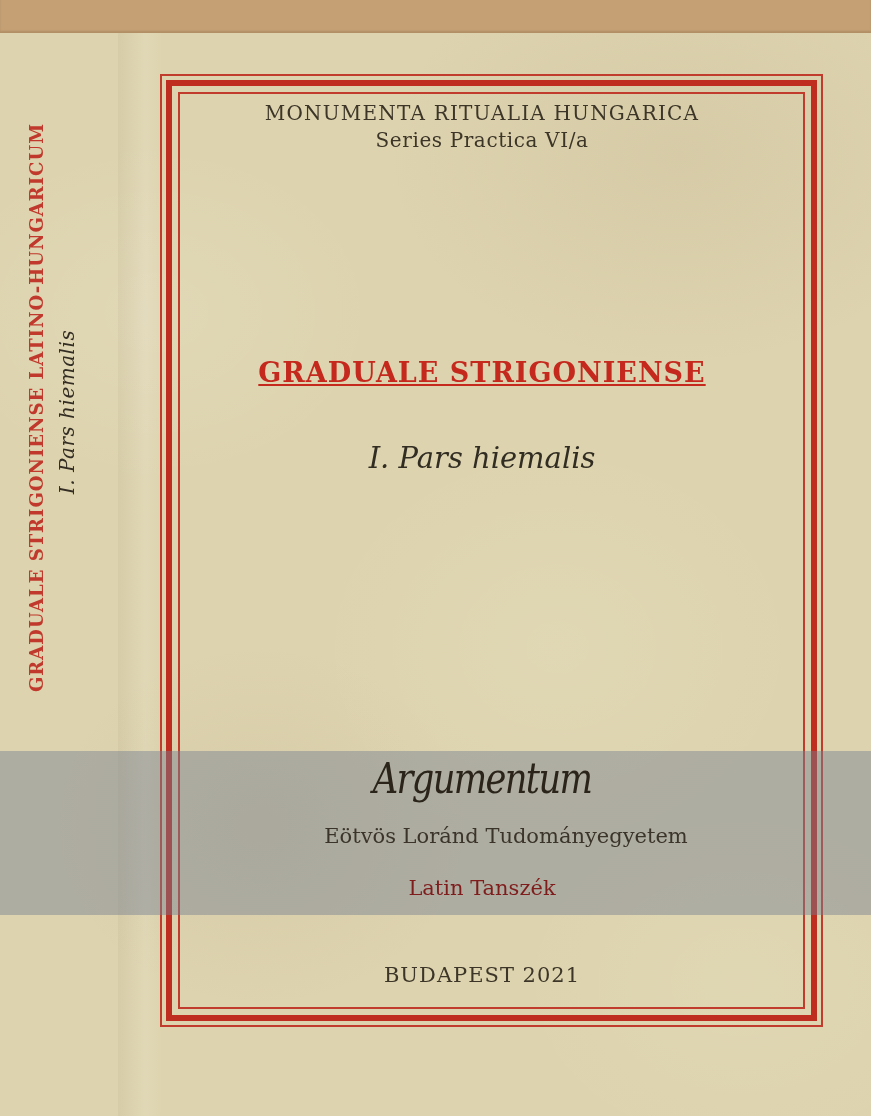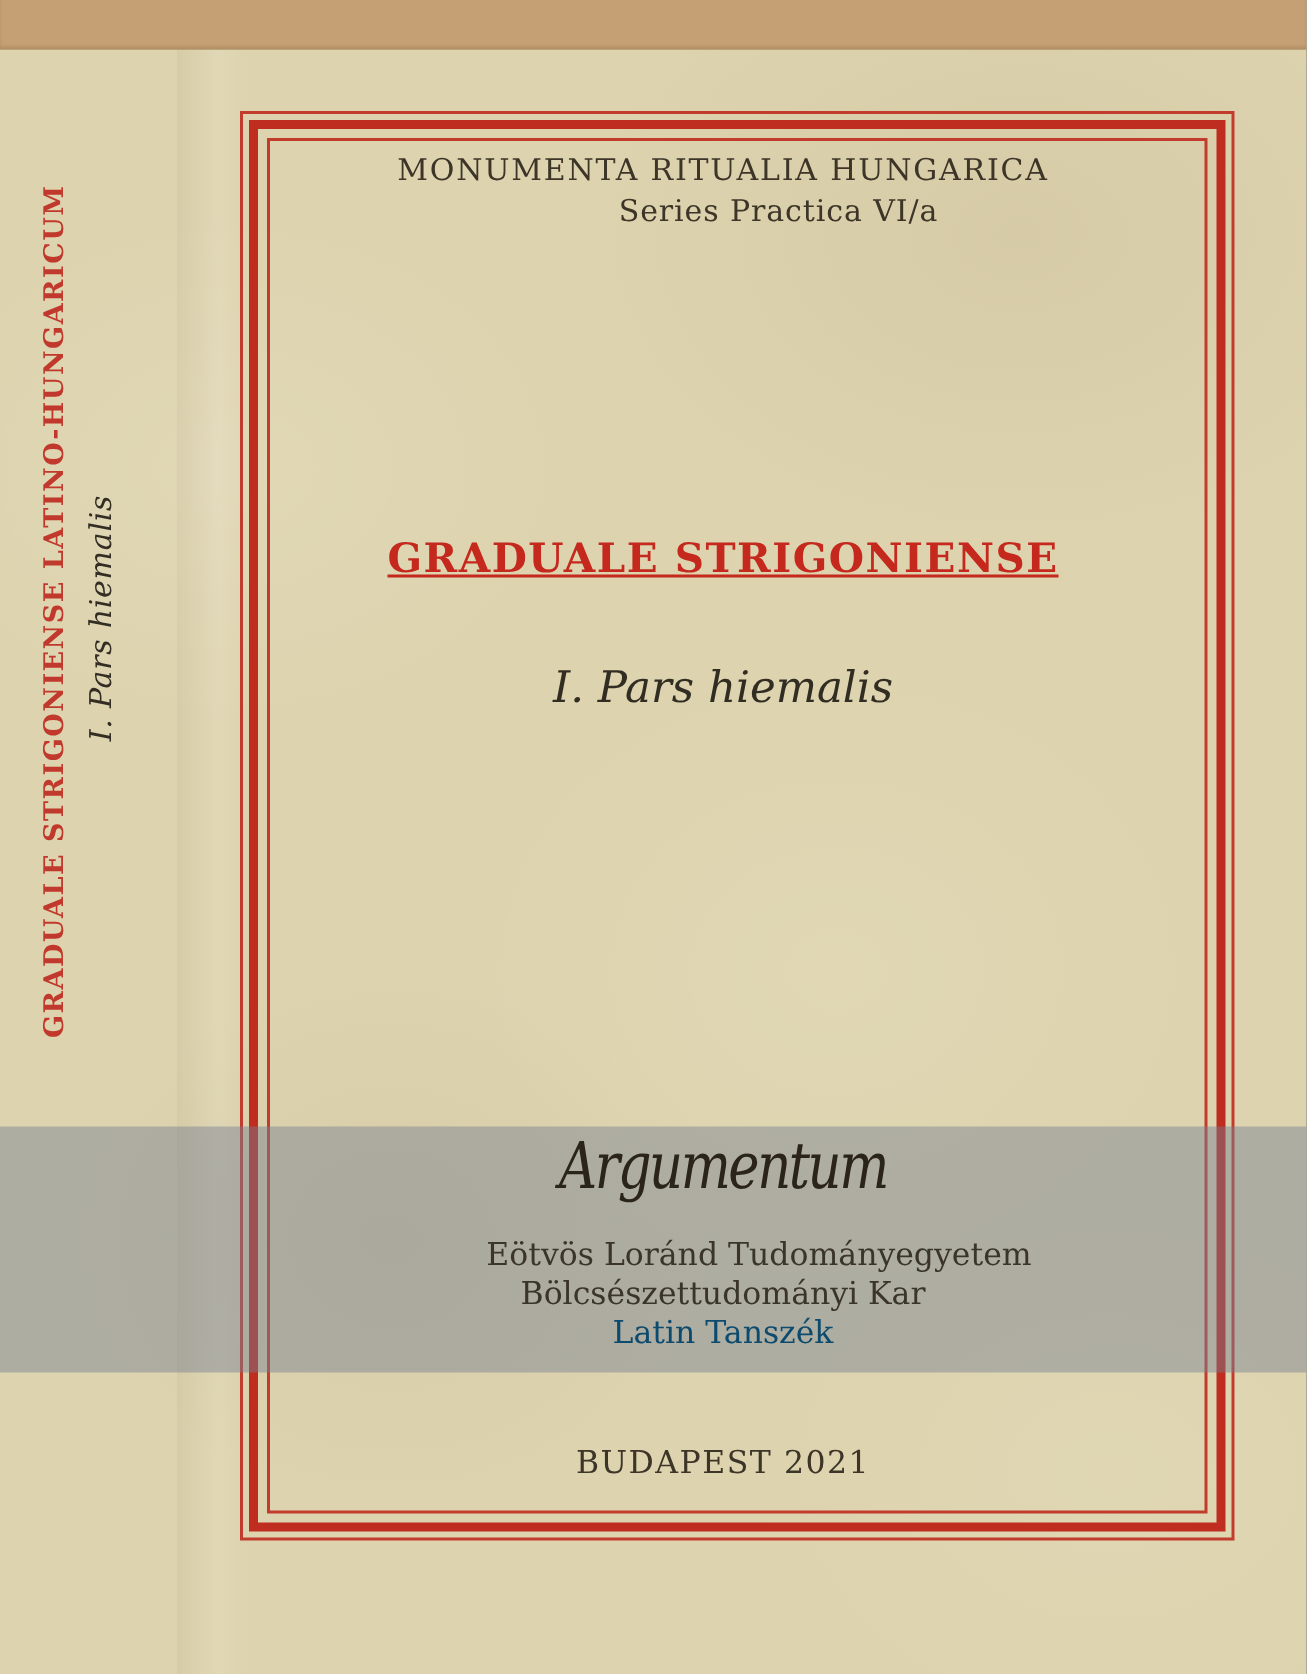--- a/index.html
+++ b/index.html
@@ -61,31 +61,31 @@
   .light-band{
     position:absolute;left:0;top:751px;width:871px;height:164px;z-index:6;
     background:rgba(118,126,146,0.45);
   }
   
   .front{
     position:absolute;left:160px;top:0;width:644px;height:1116px;z-index:7;
   }
   .front > div{position:absolute;left:0;width:100%;text-align:center;white-space:nowrap;}
   .series-title   {top:101px;font-size:20px;letter-spacing:1.2px;color:#3c3528;}
-  .series-subtitle{top:128px;font-size:20px;letter-spacing:0.6px;color:#3c3528;padding-left:37px;}
+  .series-subtitle{top:128px;font-size:20px;letter-spacing:0.6px;color:#3c3528;}
   .main-title-1   {top:357px;font-size:27px;font-weight:bold;letter-spacing:1px;color:#c5281d;text-decoration:underline;}
   .main-title-2   {top:396px;font-size:27px;font-weight:bold;letter-spacing:1px;color:#c5281d;}
   .main-subtitle  {top:441px;font-size:29px;font-style:italic;color:#322d23;}
   .publisher-logo {
     top:753px;font-size:43px;font-style:italic;color:#2a241b;
     letter-spacing:-2px;transform:scaleX(0.82);transform-origin:center top;
   }
   .inst-1 {top:824px;font-size:21px;color:#3a342a;padding-left:24px;}
   .inst-2 {top:850px;font-size:21px;color:#3a342a;}
-  .inst-3 {top:876px;font-size:21px;color:#0c4a6e;}
+  .inst-3 {top:876px;font-size:21px;color:#7f1d1d;}
   .imprint{top:963px;font-size:21px;letter-spacing:1px;color:#3c3528;}
 </style>
 </head>
 <body>
 
 <div class="stage">
 
   <div class="texture"></div>
   <div class="fold"></div>
 
@@ -104,18 +104,17 @@
 
   <div class="light-band"></div>
 
   <div class="front">
     <div class="series-title">MONUMENTA RITUALIA HUNGARICA</div>
     <div class="series-subtitle">Series Practica VI/a</div>
     <div class="main-title-1">GRADUALE STRIGONIENSE</div>
     <div class="main-subtitle">I. Pars hiemalis</div>
     <div class="publisher-logo">Argumentum</div>
     <div class="inst-1">Eötvös Loránd Tudományegyetem</div>
-    <div class="inst-2">Bölcsészettudományi Kar</div>
     <div class="inst-3">Latin Tanszék</div>
     <div class="imprint">BUDAPEST 2021</div>
   </div>
 
 </div>
 
 </body></html>

